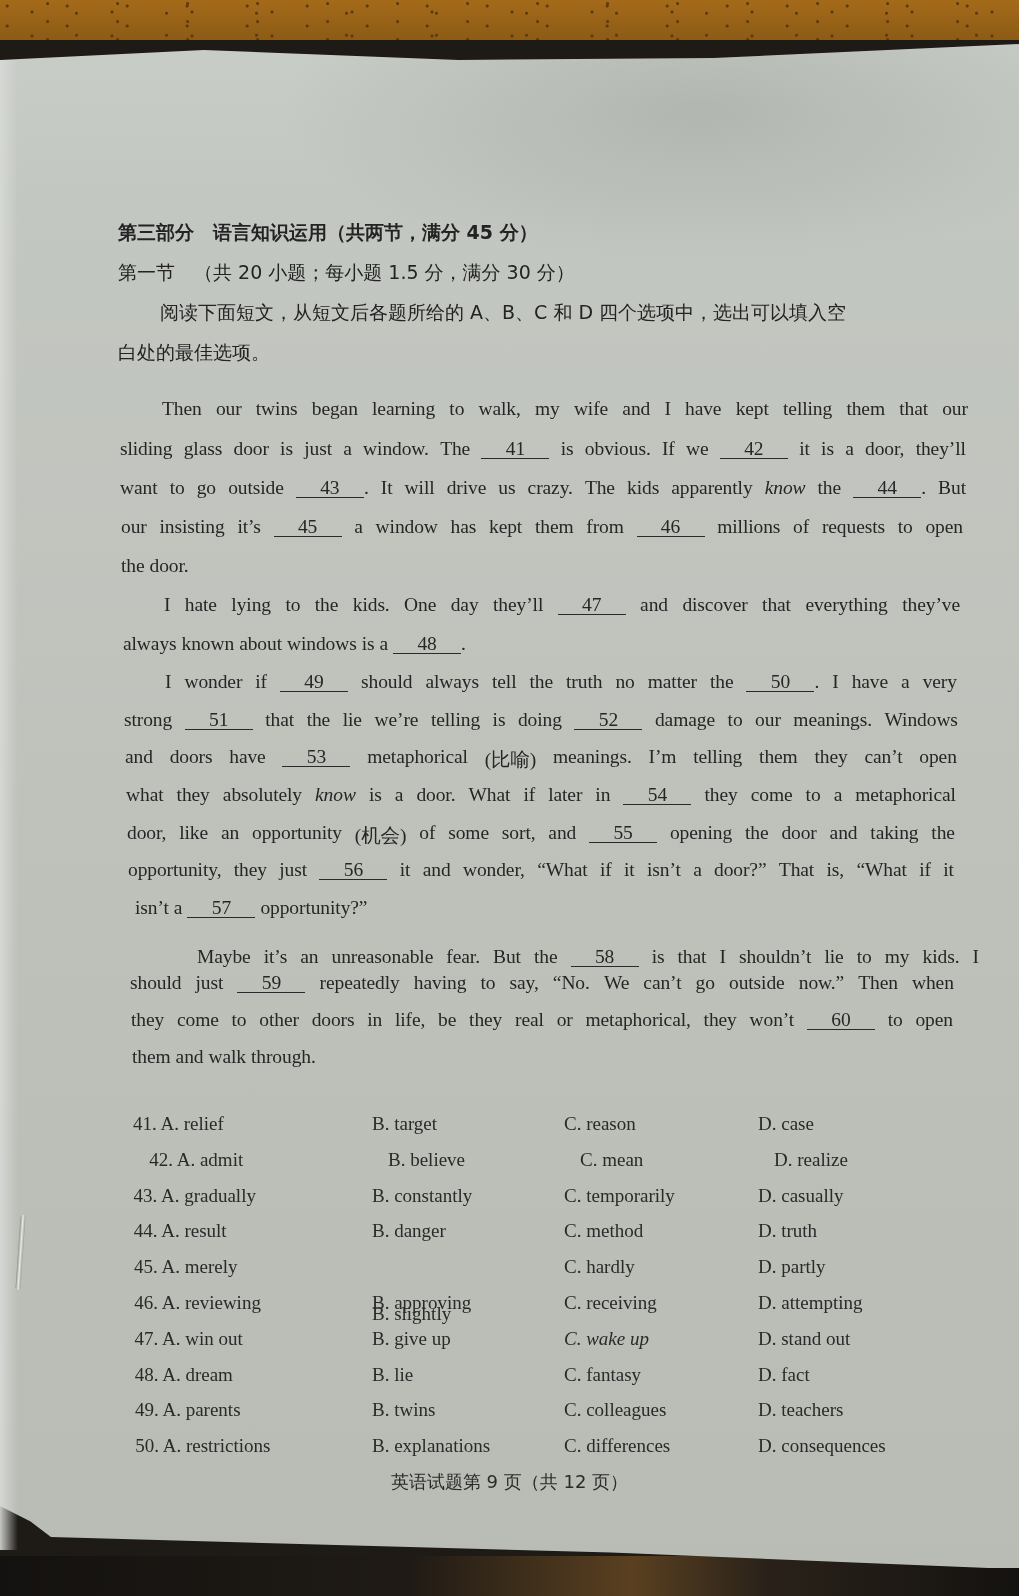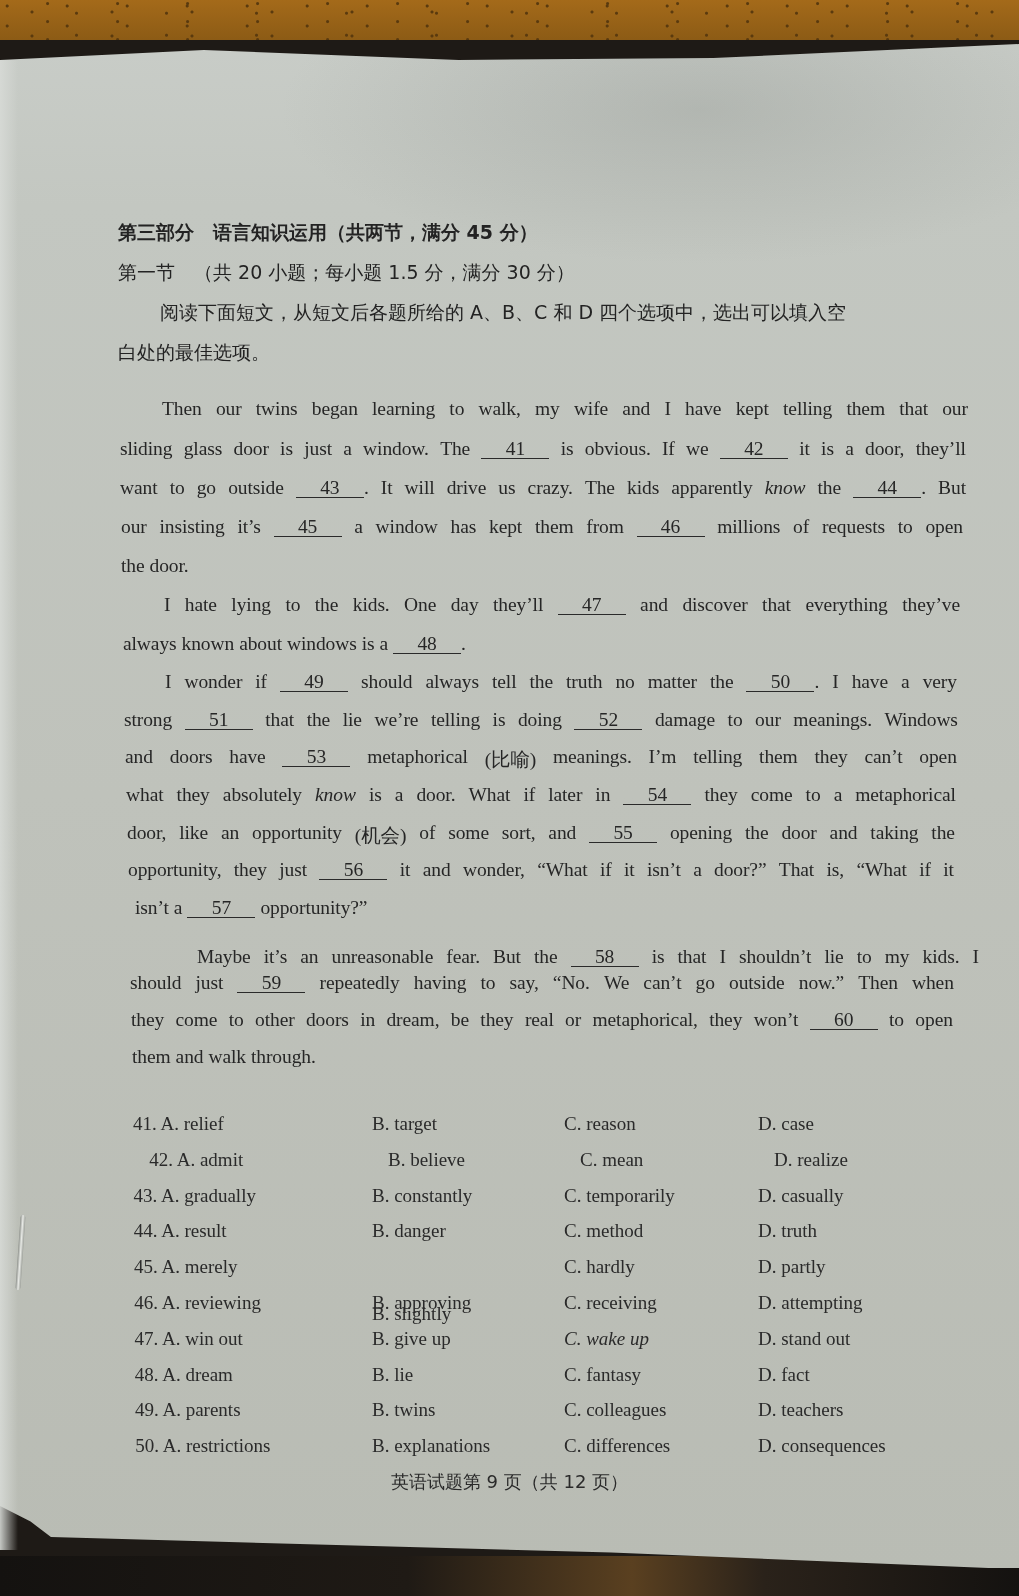--- a/index.html
+++ b/index.html
@@ -377,21 +377,21 @@
           <span>Then</span>
           <span>when</span>
         </div>
         <div class="passage" style="left: 131px; top: 1009px; width: 822px; display: flex; justify-content: space-between; white-space: nowrap;">
           <span>they</span>
           <span>come</span>
           <span>to</span>
           <span>other</span>
           <span>doors</span>
           <span>in</span>
-          <span>dream,</span>
+          <span>life,</span>
           <span>be</span>
           <span>they</span>
           <span>real</span>
           <span>or</span>
           <span>metaphorical,</span>
           <span>they</span>
           <span>won’t</span>
           <span><span class="blank">60</span></span>
           <span>to</span>
           <span>open</span>

